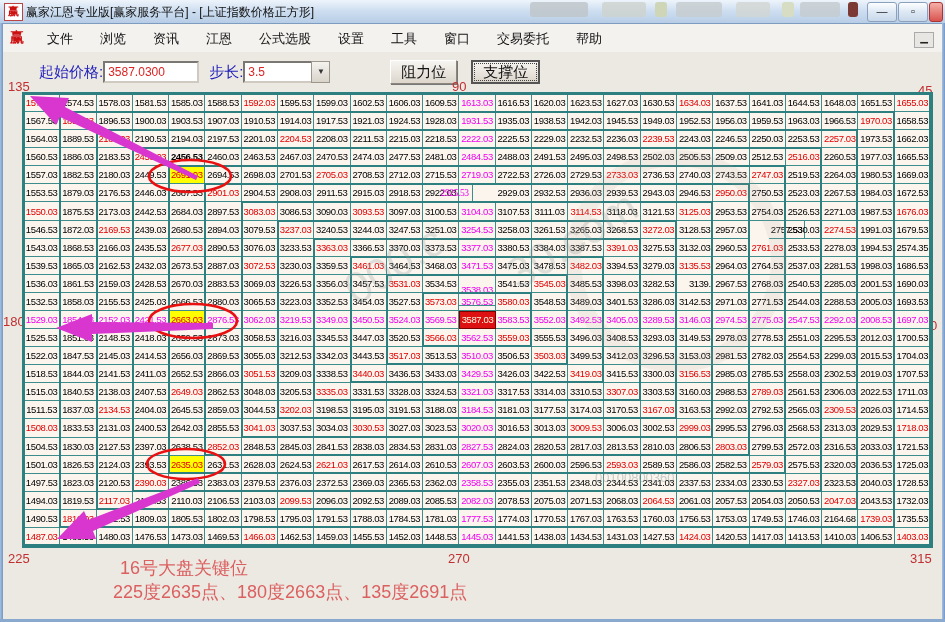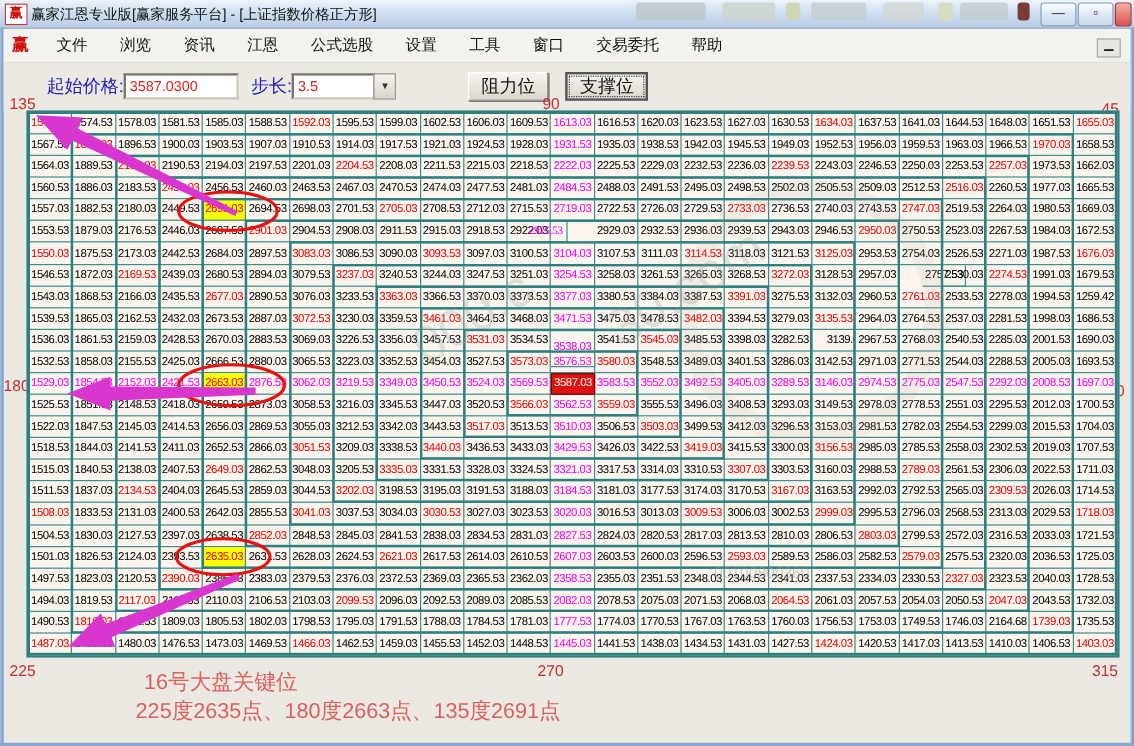--- a/index.html
+++ b/index.html
@@ -187,21 +187,21 @@
     <div class="cell" style="left: 689.32px; top: 36.16px; width: 36.28px; height: 18.08px;">2246.53</div>
     <div class="cell" style="left: 725.6px; top: 36.16px; width: 36.28px; height: 18.08px;">2250.03</div>
     <div class="cell" style="left: 761.88px; top: 36.16px; width: 36.28px; height: 18.08px;">2253.53</div>
     <div class="cell red" style="left: 798.16px; top: 36.16px; width: 36.28px; height: 18.08px;">2257.03</div>
     <div class="cell" style="left: 834.44px; top: 36.16px; width: 36.28px; height: 18.08px;">1973.53</div>
     <div class="cell" style="left: 870.72px; top: 36.16px; width: 36.28px; height: 18.08px;">1662.03</div>
     <div class="cell" style="left: 0px; top: 54.24px; width: 36.28px; height: 18.08px;">1560.53</div>
     <div class="cell" style="left: 36.28px; top: 54.24px; width: 36.28px; height: 18.08px;">1886.03</div>
     <div class="cell" style="left: 72.56px; top: 54.24px; width: 36.28px; height: 18.08px;">2183.53</div>
     <div class="cell red" style="left: 108.84px; top: 54.24px; width: 36.28px; height: 18.08px;">2453.03</div>
-    <div class="cell" style="left: 145.12px; top: 54.24px; width: 36.28px; height: 18.08px;">2456.53</div>
+    <div class="cell" style="left: 145.12px; top: 54.24px; width: 36.28px; height: 18.08px; font-weight: bold;">2456.53</div>
     <div class="cell" style="left: 181.4px; top: 54.24px; width: 36.28px; height: 18.08px;">2460.03</div>
     <div class="cell" style="left: 217.68px; top: 54.24px; width: 36.28px; height: 18.08px;">2463.53</div>
     <div class="cell" style="left: 253.96px; top: 54.24px; width: 36.28px; height: 18.08px;">2467.03</div>
     <div class="cell" style="left: 290.24px; top: 54.24px; width: 36.28px; height: 18.08px;">2470.53</div>
     <div class="cell" style="left: 326.52px; top: 54.24px; width: 36.28px; height: 18.08px;">2474.03</div>
     <div class="cell" style="left: 362.8px; top: 54.24px; width: 36.28px; height: 18.08px;">2477.53</div>
     <div class="cell" style="left: 399.08px; top: 54.24px; width: 36.28px; height: 18.08px;">2481.03</div>
     <div class="cell mag" style="left: 435.36px; top: 54.24px; width: 36.28px; height: 18.08px;">2484.53</div>
     <div class="cell" style="left: 471.64px; top: 54.24px; width: 36.28px; height: 18.08px;">2488.03</div>
     <div class="cell" style="left: 507.92px; top: 54.24px; width: 36.28px; height: 18.08px;">2491.53</div>
@@ -332,21 +332,21 @@
     <div class="cell" style="left: 507.92px; top: 144.64px; width: 36.28px; height: 18.08px;">3384.03</div>
     <div class="cell" style="left: 544.2px; top: 144.64px; width: 36.28px; height: 18.08px;">3387.53</div>
     <div class="cell red" style="left: 580.48px; top: 144.64px; width: 36.28px; height: 18.08px;">3391.03</div>
     <div class="cell" style="left: 616.76px; top: 144.64px; width: 36.28px; height: 18.08px;">3275.53</div>
     <div class="cell" style="left: 653.04px; top: 144.64px; width: 36.28px; height: 18.08px;">3132.03</div>
     <div class="cell" style="left: 689.32px; top: 144.64px; width: 36.28px; height: 18.08px;">2960.53</div>
     <div class="cell red" style="left: 725.6px; top: 144.64px; width: 36.28px; height: 18.08px;">2761.03</div>
     <div class="cell" style="left: 761.88px; top: 144.64px; width: 36.28px; height: 18.08px;">2533.53</div>
     <div class="cell" style="left: 798.16px; top: 144.64px; width: 36.28px; height: 18.08px;">2278.03</div>
     <div class="cell" style="left: 834.44px; top: 144.64px; width: 36.28px; height: 18.08px;">1994.53</div>
-    <div class="cell" style="left: 870.72px; top: 144.64px; width: 36.28px; height: 18.08px;">1259.42</div>
+    <div class="cell" style="left: 870.72px; top: 144.64px; width: 36.28px; height: 18.08px;">2574.35</div>
     <div class="cell" style="left: 0px; top: 162.72px; width: 36.28px; height: 18.08px;">1539.53</div>
     <div class="cell" style="left: 36.28px; top: 162.72px; width: 36.28px; height: 18.08px;">1865.03</div>
     <div class="cell" style="left: 72.56px; top: 162.72px; width: 36.28px; height: 18.08px;">2162.53</div>
     <div class="cell" style="left: 108.84px; top: 162.72px; width: 36.28px; height: 18.08px;">2432.03</div>
     <div class="cell" style="left: 145.12px; top: 162.72px; width: 36.28px; height: 18.08px;">2673.53</div>
     <div class="cell" style="left: 181.4px; top: 162.72px; width: 36.28px; height: 18.08px;">2887.03</div>
     <div class="cell red" style="left: 217.68px; top: 162.72px; width: 36.28px; height: 18.08px;">3072.53</div>
     <div class="cell" style="left: 253.96px; top: 162.72px; width: 36.28px; height: 18.08px;">3230.03</div>
     <div class="cell" style="left: 290.24px; top: 162.72px; width: 36.28px; height: 18.08px;">3359.53</div>
     <div class="cell red" style="left: 326.52px; top: 162.72px; width: 36.28px; height: 18.08px;">3461.03</div>

